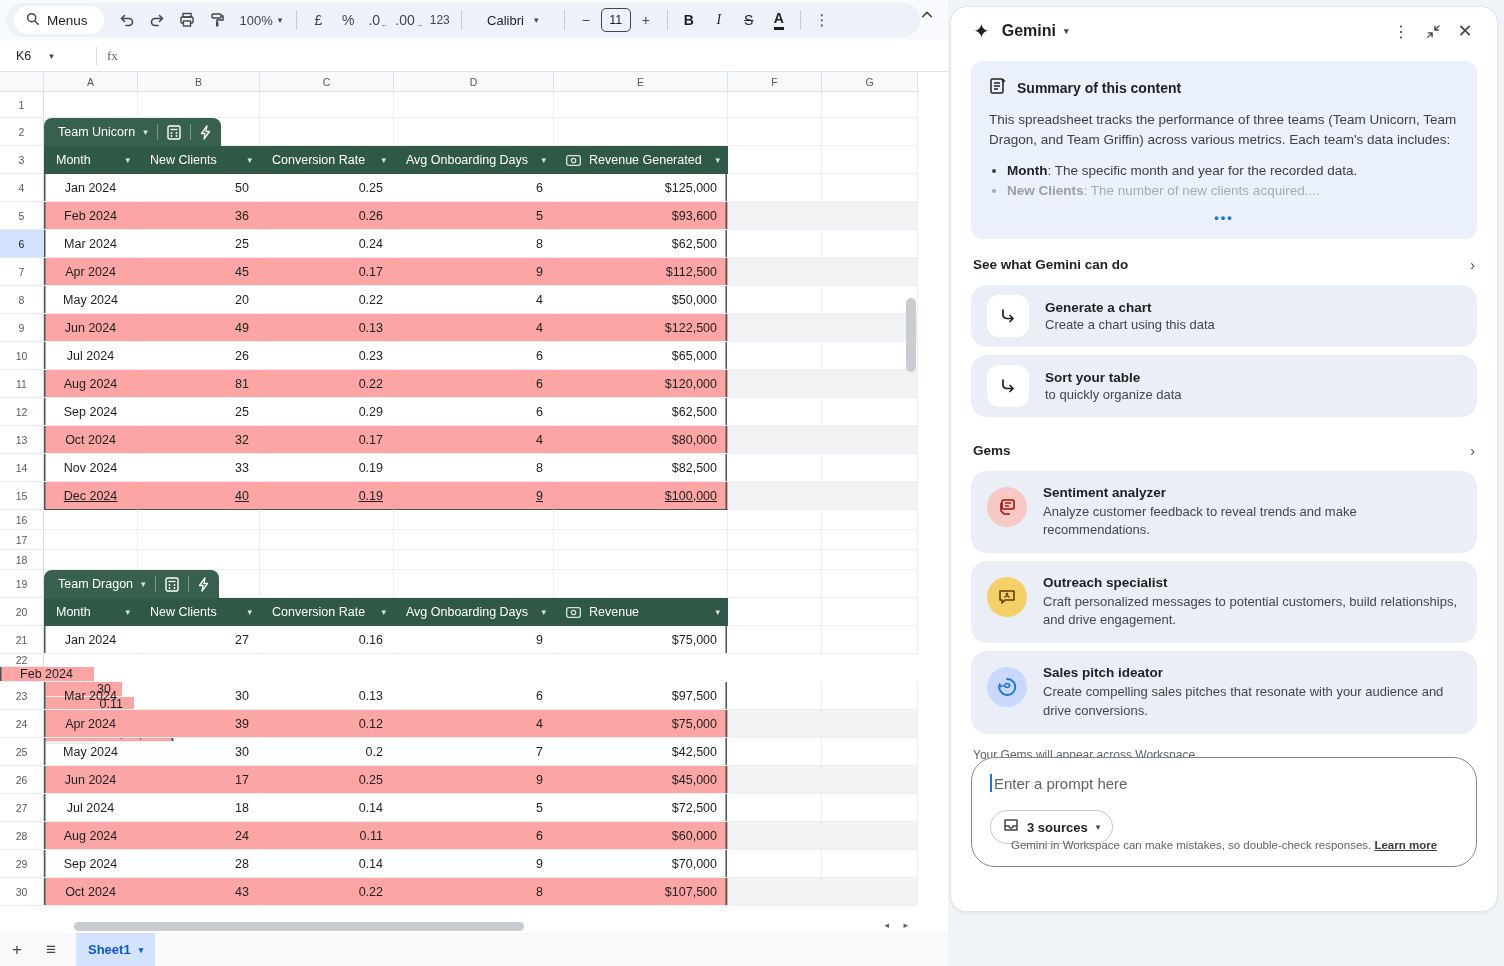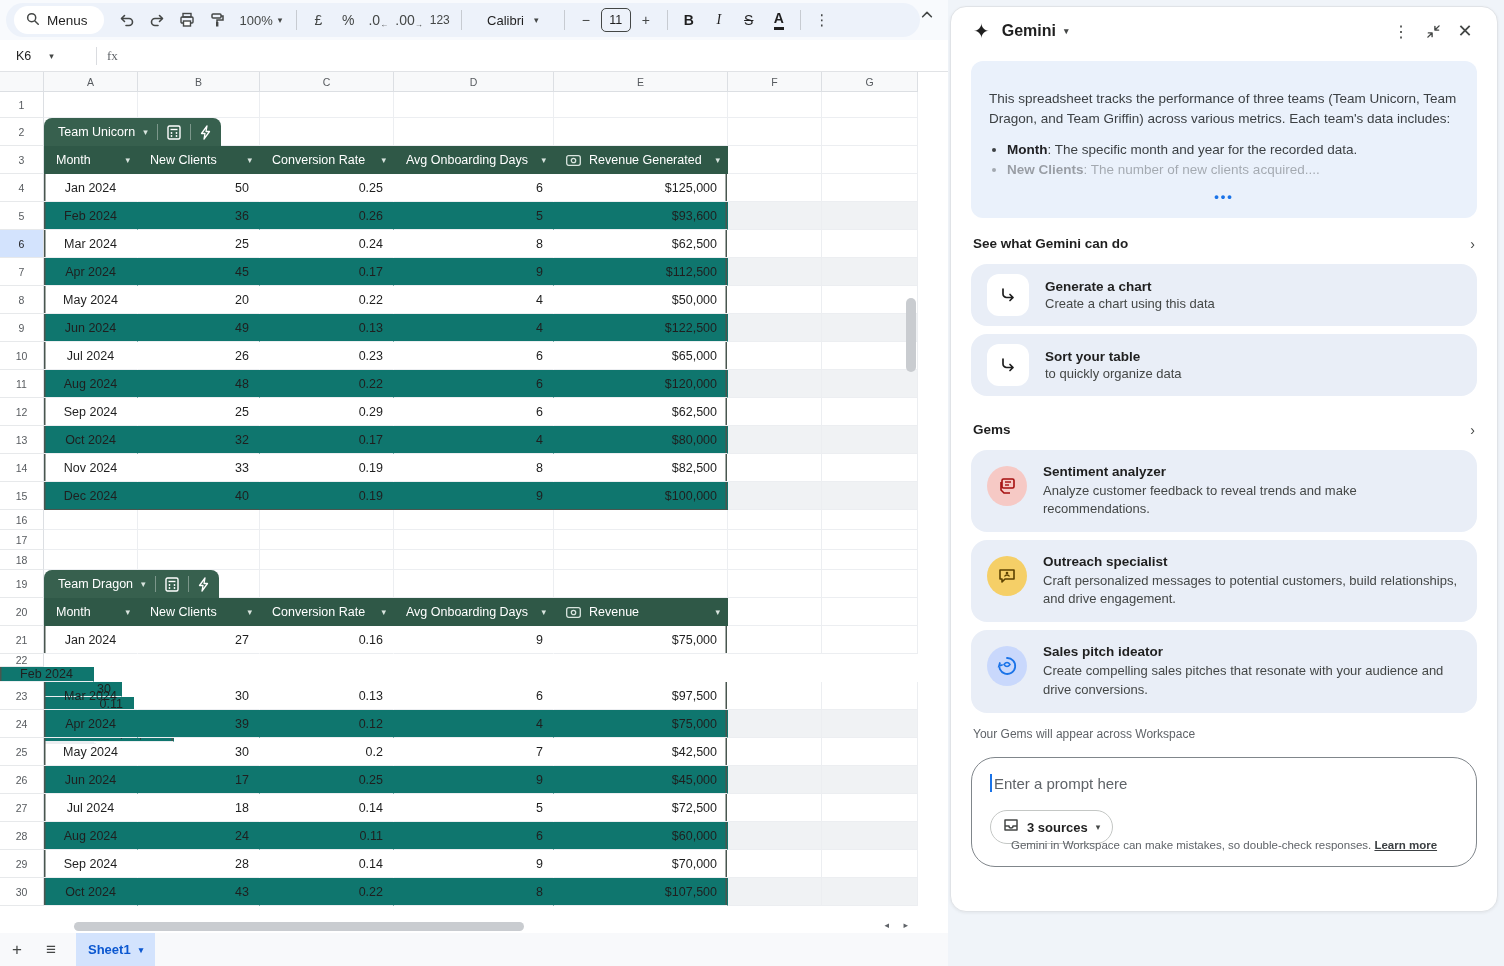--- a/index.html
+++ b/index.html
@@ -43,24 +43,24 @@
   .row { display:flex; position:relative; }
   .rownum { width:44px; border-right:1px solid #dcdfe3; border-bottom:1px solid #e7e9eb; background:#ffffff;
     font-size:10.5px; color:#575b5f; display:flex; align-items:center; justify-content:center; flex:none; }
   .rownum.sel { background:#d3e3fd; color:#202124; }
   .cell { border-right:1px solid #eceef1; border-bottom:1px solid #eceef1; font-size:12.5px; color:#1f1f1f;
     display:flex; align-items:center; flex:none; overflow:hidden; }
   .cell.c-center { justify-content:center; }
   .cell.c-right { justify-content:flex-end; padding-right:10px; }
   .cell.in-table { border-right-color:transparent; border-bottom-color:#eceef1; }
   .row.shade .cell { background:#f0f2f4; }
-  .row.shade .cell.in-table { background:#0f766e; }
+  .row.shade .cell.in-table { background:#fca5a5; }
   .t-left { box-shadow:inset 1.5px 0 0 #49564f; }
   .t-right { box-shadow:inset -1.5px 0 0 #49564f; }
-  .row.t-bottom .in-table { border-bottom:1.5px solid #49564f; }
+  .row.t-bottom .in-table { border-bottom:1.5px solid #49564f;text-decoration:underline; }
   .thead-cell { background:#2f5847 !important; color:#ffffff; font-size:12.5px; font-weight:500;
     display:flex; align-items:center; justify-content:space-between; padding:0 8px 0 12px; border-right:none; border-bottom:none; }
   .thead-cell .hl { display:flex; align-items:center; gap:6px; white-space:nowrap; }
   .thead-cell .chv { font-size:9px; color:#d9e5df; }
   .table-tab { position:absolute; left:44px; top:0; height:100%; background:#37604e; border-radius:8px 8px 0 0;
     display:flex; align-items:center; color:#ffffff; font-size:12.5px; font-weight:500; padding:0 10px 0 14px; cursor:pointer; }
   .table-tab .tsep { width:1px; height:16px; background:rgba(255,255,255,.35); margin:0 9px; }
   .table-tab .chv { font-size:9px; margin-left:8px; color:#d9e5df; }
   .partial { overflow:hidden;margin-top:43px; }
 
@@ -399,21 +399,21 @@
           <div class="cell in-table c-right" style="width: 122px;">26</div>
           <div class="cell in-table c-right" style="width: 134px;">0.23</div>
           <div class="cell in-table c-right" style="width: 160px;">6</div>
           <div class="cell in-table c-right t-right" style="width: 174px;">$65,000</div>
           <div class="cell" style="width: 94px;"></div>
           <div class="cell" style="width: 96px;"></div>
         </div>
         <div class="row shade" style="height: 28px;">
           <div class="rownum">11</div>
           <div class="cell in-table c-center t-left" style="width: 94px;">Aug 2024</div>
-          <div class="cell in-table c-right" style="width: 122px;">48</div>
+          <div class="cell in-table c-right" style="width: 122px;">81</div>
           <div class="cell in-table c-right" style="width: 134px;">0.22</div>
           <div class="cell in-table c-right" style="width: 160px;">6</div>
           <div class="cell in-table c-right t-right" style="width: 174px;">$120,000</div>
           <div class="cell" style="width: 94px;"></div>
           <div class="cell" style="width: 96px;"></div>
         </div>
         <div class="row" style="height: 28px;">
           <div class="rownum">12</div>
           <div class="cell in-table c-center t-left" style="width: 94px;">Sep 2024</div>
           <div class="cell in-table c-right" style="width: 122px;">25</div>
@@ -695,20 +695,32 @@
         <svg width="15" height="15" viewBox="0 0 16 16">
             <path d="M2 14 6.5 9.5M6.5 9.5v4M6.5 9.5h-4" stroke="#444746" stroke-width="1.5" fill="none" stroke-linecap="round"></path>
             <path d="M14 2 9.5 6.5M9.5 6.5v-4M9.5 6.5h4" stroke="#444746" stroke-width="1.5" fill="none" stroke-linecap="round"></path>
           </svg>
       </div>
       <div class="ph-icon" style="font-size:18px">✕</div>
     </div>
 
     <div class="panel-body">
       <div class="summary-card">
+        <div class="sc-title-row">
+          <span>
+            <svg width="18" height="18" viewBox="0 0 18 18">
+                <rect x="2" y="2" width="12" height="14" rx="1.5" fill="none" stroke="#1f1f1f" stroke-width="1.5"></rect>
+                <line x1="5" y1="6" x2="11" y2="6" stroke="#1f1f1f" stroke-width="1.4"></line>
+                <line x1="5" y1="9" x2="11" y2="9" stroke="#1f1f1f" stroke-width="1.4"></line>
+                <line x1="5" y1="12" x2="9" y2="12" stroke="#1f1f1f" stroke-width="1.4"></line>
+                <path d="M14.5 1.5 15.2 3.3 17 4 15.2 4.7 14.5 6.5 13.8 4.7 12 4 13.8 3.3Z" fill="#1f1f1f"></path>
+              </svg>
+          </span>
+          <span>Summary of this content</span>
+        </div>
         <div class="sc-body">This spreadsheet tracks the performance of three teams (Team Unicorn, Team Dragon, and Team Griffin) across various metrics. Each team's data includes:</div>
         <ul class="sc-bullets" id="summary-bullets">
             <li><b>Month</b>: The specific month and year for the recorded data.</li>
             <li class="faded"><b>New Clients</b>: The number of new clients acquired....</li>
           </ul>
         <div class="sc-expand">•••</div>
       </div>
 
       <div class="link-row">
         <span>See what Gemini can do</span>

